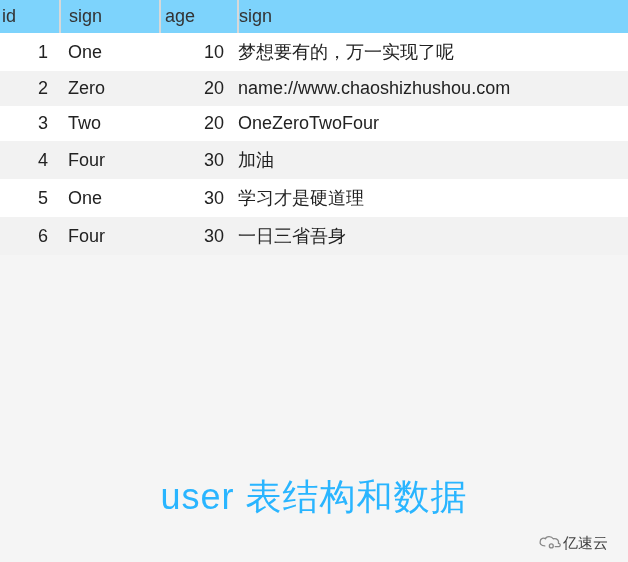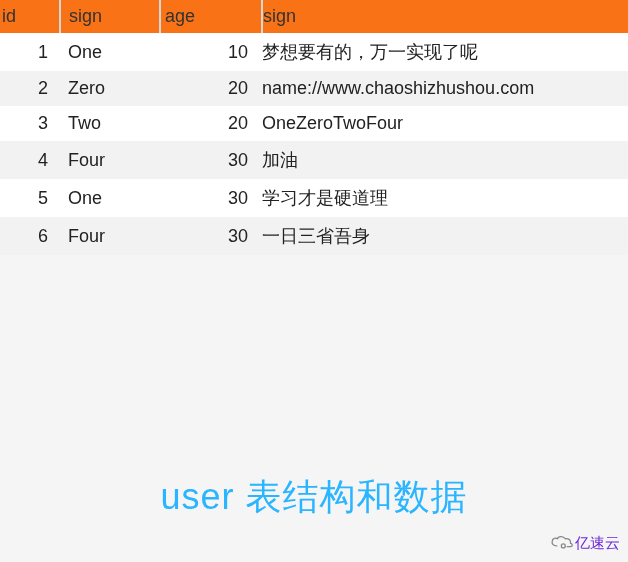--- a/index.html
+++ b/index.html
@@ -22,21 +22,21 @@
     table {
       width: 100%;
       border-collapse: collapse;
       font-size: 18px;
     }
     thead th {
       text-align: left;
       font-weight: 400;
       color: #333;
       padding: 6px 8px;
-      background: #f97316;
+      background: #7dd3fc;
       border-right: 2px solid #d8d8d8;
       position: relative;
       margin-left: 24px;
     }
     thead th:last-child {
       border-right: none;
     }
     tbody tr:nth-child(odd) {
       background: #ffffff;
     }
@@ -56,21 +56,21 @@
     thead .col-id {
       text-align: left;
       padding-left: 2px;
     }
     .col-name {
       width: 100px;
       padding-left: 8px;
     }
     .col-age {
       text-align: right;
-      width: 102px;
+      width: 78px;
       padding-right: 14px;
     }
     thead .col-age {
       text-align: left;
       padding-left: 4px;
     }
     .col-sign {
       padding-left: 0;
     }
     .caption {
@@ -81,25 +81,25 @@
       text-align: center;
       font-size: 36px;
       color: #29b5ff;
       font-weight: 400;
       letter-spacing: 1px;
       margin-top: 48px;
     }
     .watermark {
       position: absolute;
       bottom: 8px;
-      right: 8px;
+      right: 20px;
       display: flex;
       align-items: center;
       gap: 0;
-      color: #6d28d9;
+      color: #404040;
       font-size: 15px;
     }
     .watermark svg {
       width: 26px;
       height: 18px;
     }
   </style>
 </head>
 <body>
 

